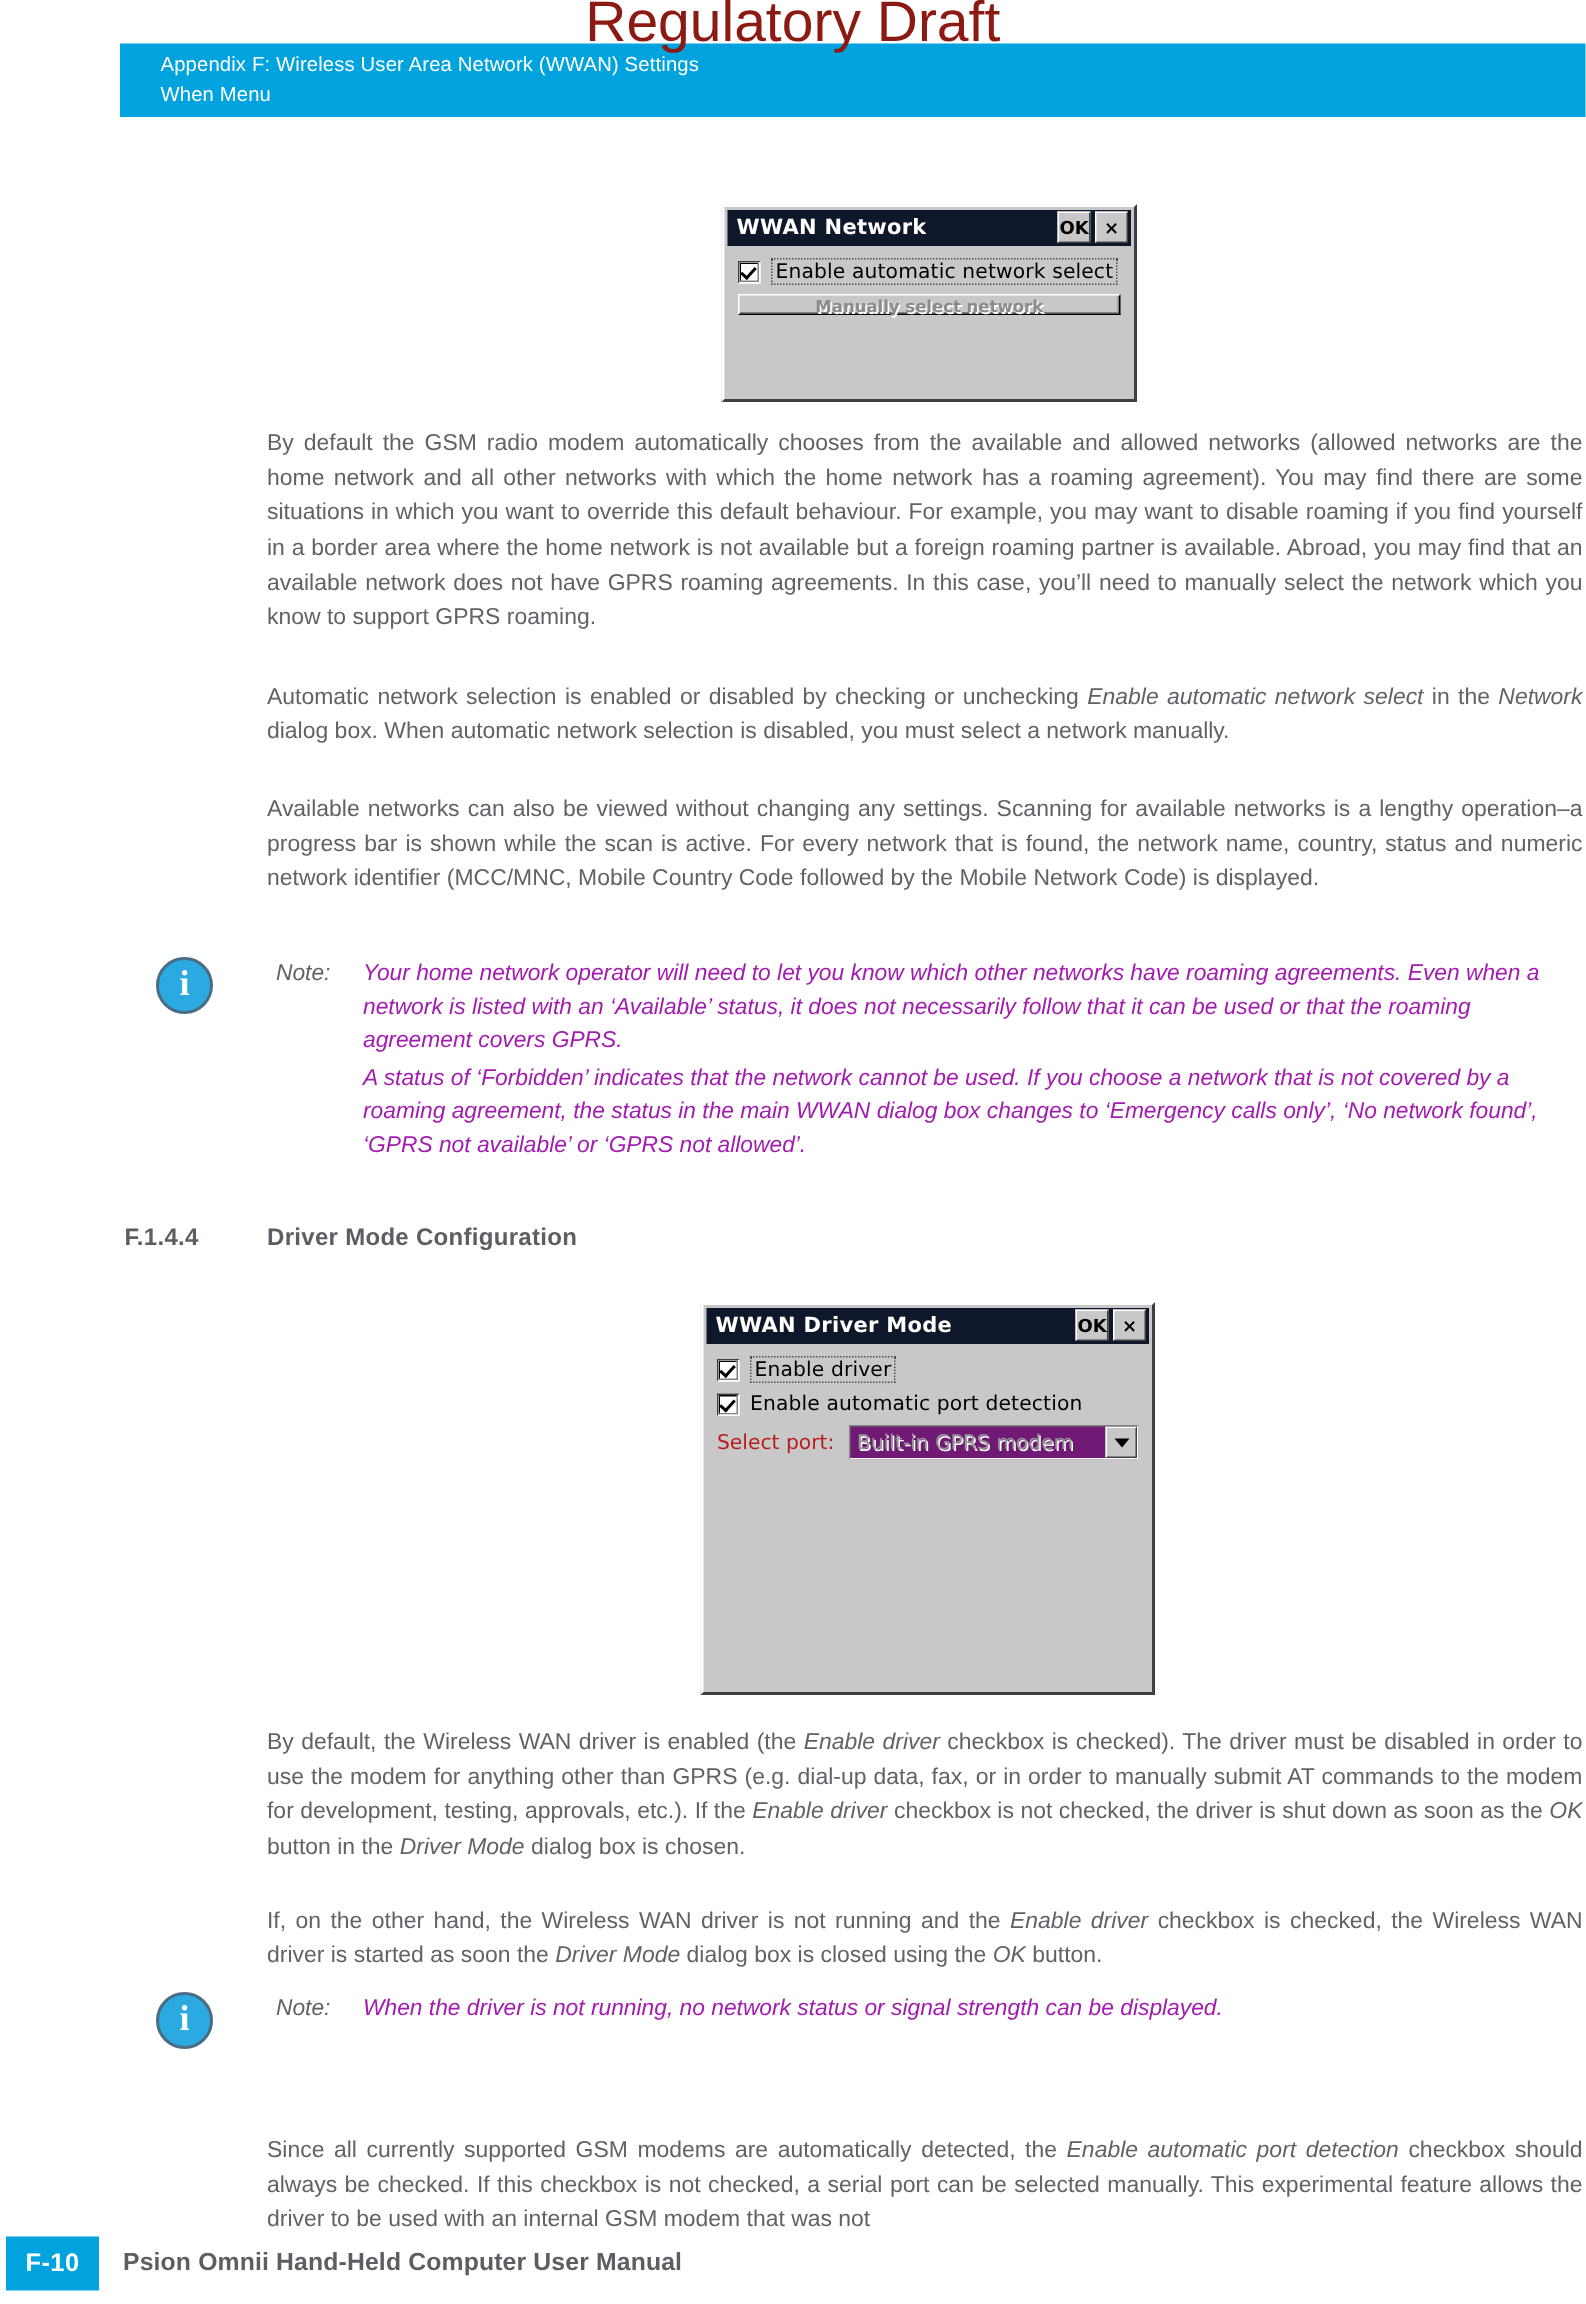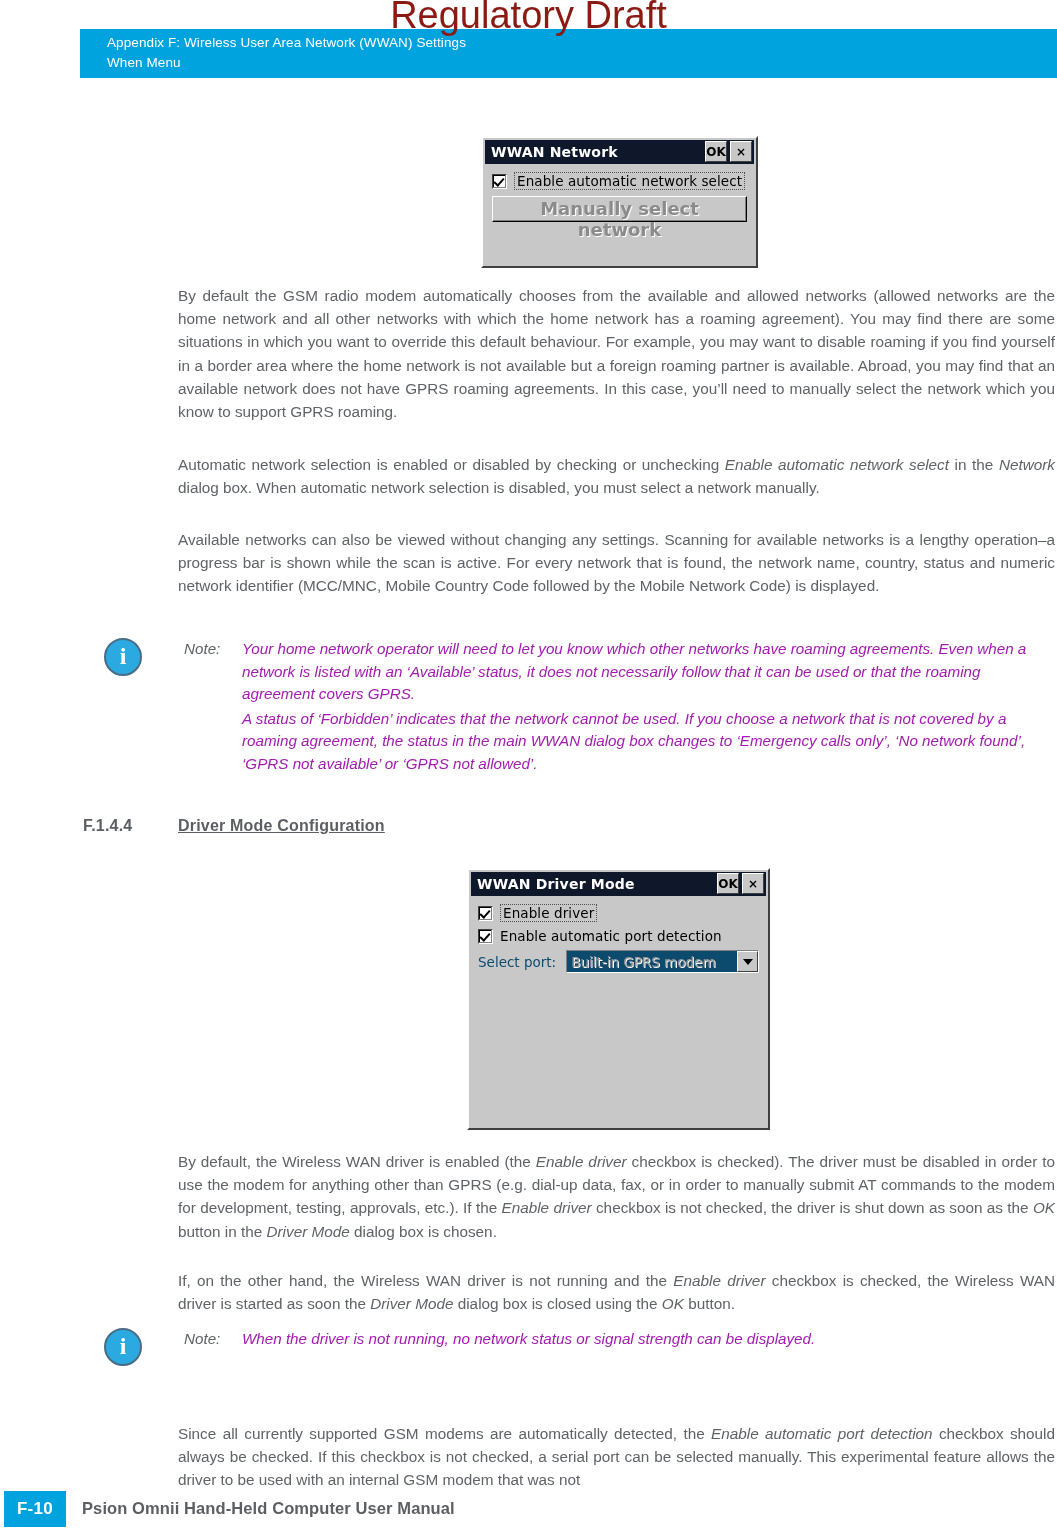--- a/index.html
+++ b/index.html
@@ -158,52 +158,52 @@
     letter-spacing: 0.1px;
   }
   .chk-label.focus {
     border: 1px dotted #505050;
     padding: 0 2px;
   }
 
   .dlgbtn {
     display: block;
     width: 100%;
-    height: 26px;
+    height: 14px;
     background: #c8c8c8;
     border-top: 1px solid #ffffff;
     border-left: 1px solid #ffffff;
     border-right: 1px solid #000000;
     border-bottom: 1px solid #000000;
     box-shadow: inset -1px -1px 0 #808080;
     box-sizing: border-box;
     font-family: "DejaVu Sans", sans-serif;
-    font-size: 18px;
+    font-size: 11px;
     font-weight: bold;
     color: #000000;
     margin-bottom: 7px;
     cursor: default;
   }
   .dlgbtn.disabled { color: #8b8b8b; text-shadow: 1px 1px 0 #ffffff; }
 
   .port-row {
     display: flex;
     align-items: center;
     margin-top: 4px;
   }
   .port-label {
     font-size: 13.5px;
-    color: #0c4a6e;
+    color: #b91c1c;
     white-space: nowrap;
     margin-right: 10px;
   }
   .combo {
     flex: 1 1 auto;
     height: 23px;
-    background: #0c4a6e;
+    background: #701a75;
     border-top: 1px solid #808080;
     border-left: 1px solid #808080;
     border-right: 1px solid #ffffff;
     border-bottom: 1px solid #ffffff;
     box-sizing: border-box;
     display: flex;
     align-items: center;
     position: relative;
     overflow: hidden;
   }
@@ -290,21 +290,20 @@
   .note-text.second { margin-top: 2px; }
 
   
   .section-head {
     position: absolute;
     left: 83px;
     font-size: 16px;
     font-weight: bold;
     color: #5b5f63;
     letter-spacing: 0.2px;
-    text-decoration: underline;
   }
   .section-head .num {
     display: inline-block;
     width: 95px;
   }
 
   
   .footer-page {
     position: absolute;
     left: 4px;

